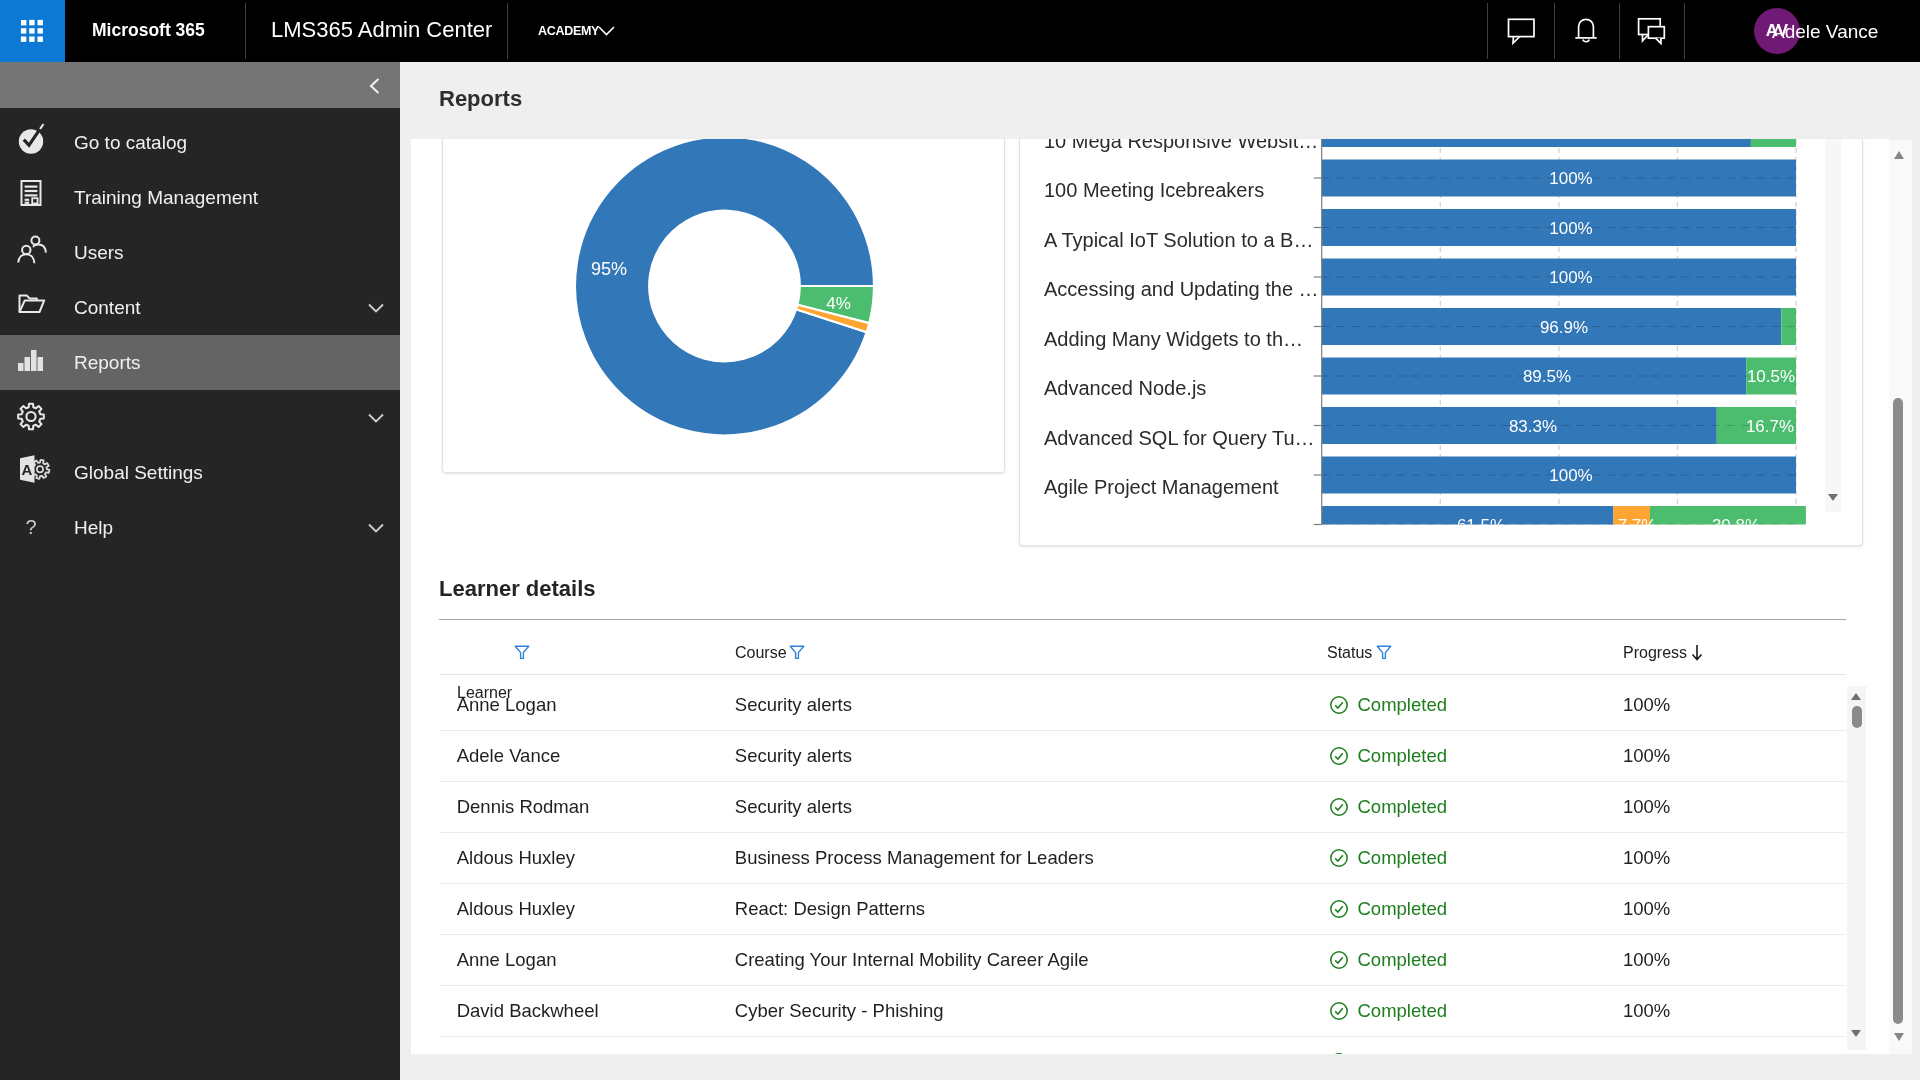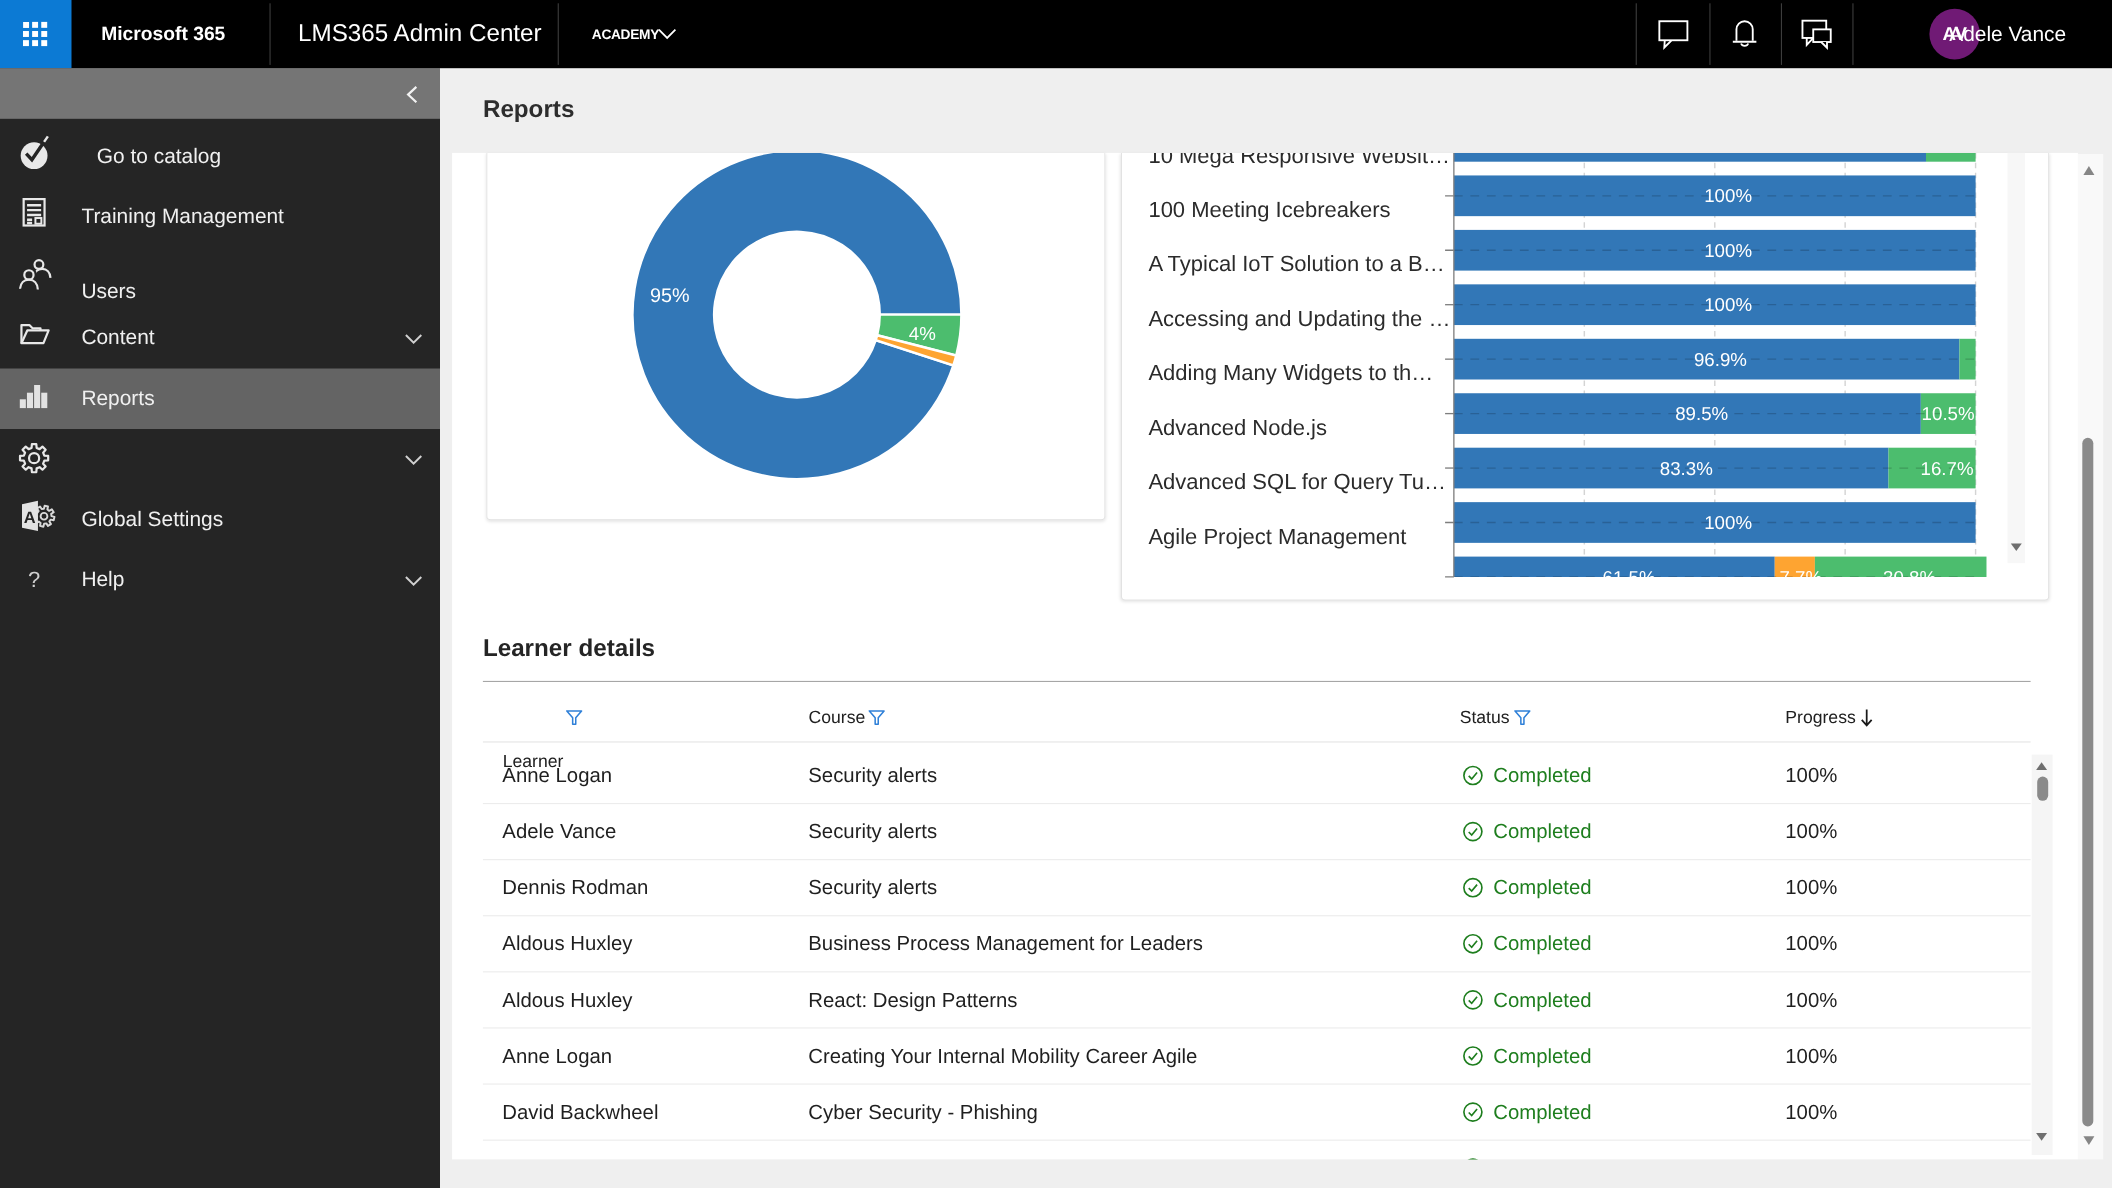--- a/index.html
+++ b/index.html
@@ -132,27 +132,27 @@
     <path d="M29.0,403.7 L33.0,403.7 L33.3,407.2 L36.0,408.3 L38.6,406.0 L41.5,408.9 L39.2,411.5 L40.3,414.2 L43.8,414.5 L43.8,418.5 L40.3,418.8 L39.2,421.5 L41.5,424.1 L38.6,427.0 L36.0,424.7 L33.3,425.8 L33.0,429.3 L29.0,429.3 L28.7,425.8 L26.0,424.7 L23.4,427.0 L20.5,424.1 L22.8,421.5 L21.7,418.8 L18.2,418.5 L18.2,414.5 L21.7,414.2 L22.8,411.5 L20.5,408.9 L23.4,406.0 L26.0,408.3 L28.7,407.2 Z" fill="none" stroke="#e8e8e8" stroke-width="2" stroke-linejoin="round"></path>
     <circle cx="31" cy="416.5" r="4.6" fill="none" stroke="#e8e8e8" stroke-width="2"></circle>
 
     <path d="M40.6,459.8 L43.6,460.5 L43.1,463.2 L44.7,464.4 L47.1,463.0 L48.8,465.7 L46.5,467.2 L46.8,469.2 L49.5,469.9 L48.8,472.9 L46.1,472.4 L44.9,474.0 L46.3,476.4 L43.6,478.1 L42.1,475.8 L40.1,476.1 L39.4,478.8 L36.4,478.1 L36.9,475.4 L35.3,474.2 L32.9,475.6 L31.2,472.9 L33.5,471.4 L33.2,469.4 L30.5,468.7 L31.2,465.7 L33.9,466.2 L35.1,464.6 L33.7,462.2 L36.4,460.5 L37.9,462.8 L39.9,462.5 Z" fill="none" stroke="#d8d8d8" stroke-width="1.8" stroke-linejoin="round"></path>
     <circle cx="40" cy="469.3" r="3.1" fill="none" stroke="#d8d8d8" stroke-width="1.7"></circle>
     <polygon points="20,458.3 34.5,455.3 34.5,482.7 20,479.7" fill="#e3e3e3"></polygon>
     <text x="27" y="475" text-anchor="middle" font-size="15" font-weight="bold" fill="#252525">A</text>
 
     <text x="31" y="534" text-anchor="middle" font-size="20" fill="#cfcfcf">?</text>
   </svg>
-  <div class="sitem" style="top:53px;margin-left:14px;">
+  <div class="sitem" style="top:53px;">
       <span class="lab">Go to catalog</span>
     </div>
   <div class="sitem" style="top:108px;">
       <span class="lab">Training Management</span>
     </div>
-  <div class="sitem" style="top:176px;">
+  <div class="sitem" style="top:163px;">
       <span class="lab">Users</span>
     </div>
   <div class="sitem" style="top:218px;">
       <span class="lab">Content</span>
     </div>
   <div class="sitem" style="top:273px; background:#646464;">
       <span class="lab">Reports</span>
     </div>
   <div class="sitem" style="top:383px;text-align:center;">
       <span class="lab">Global Settings</span>

